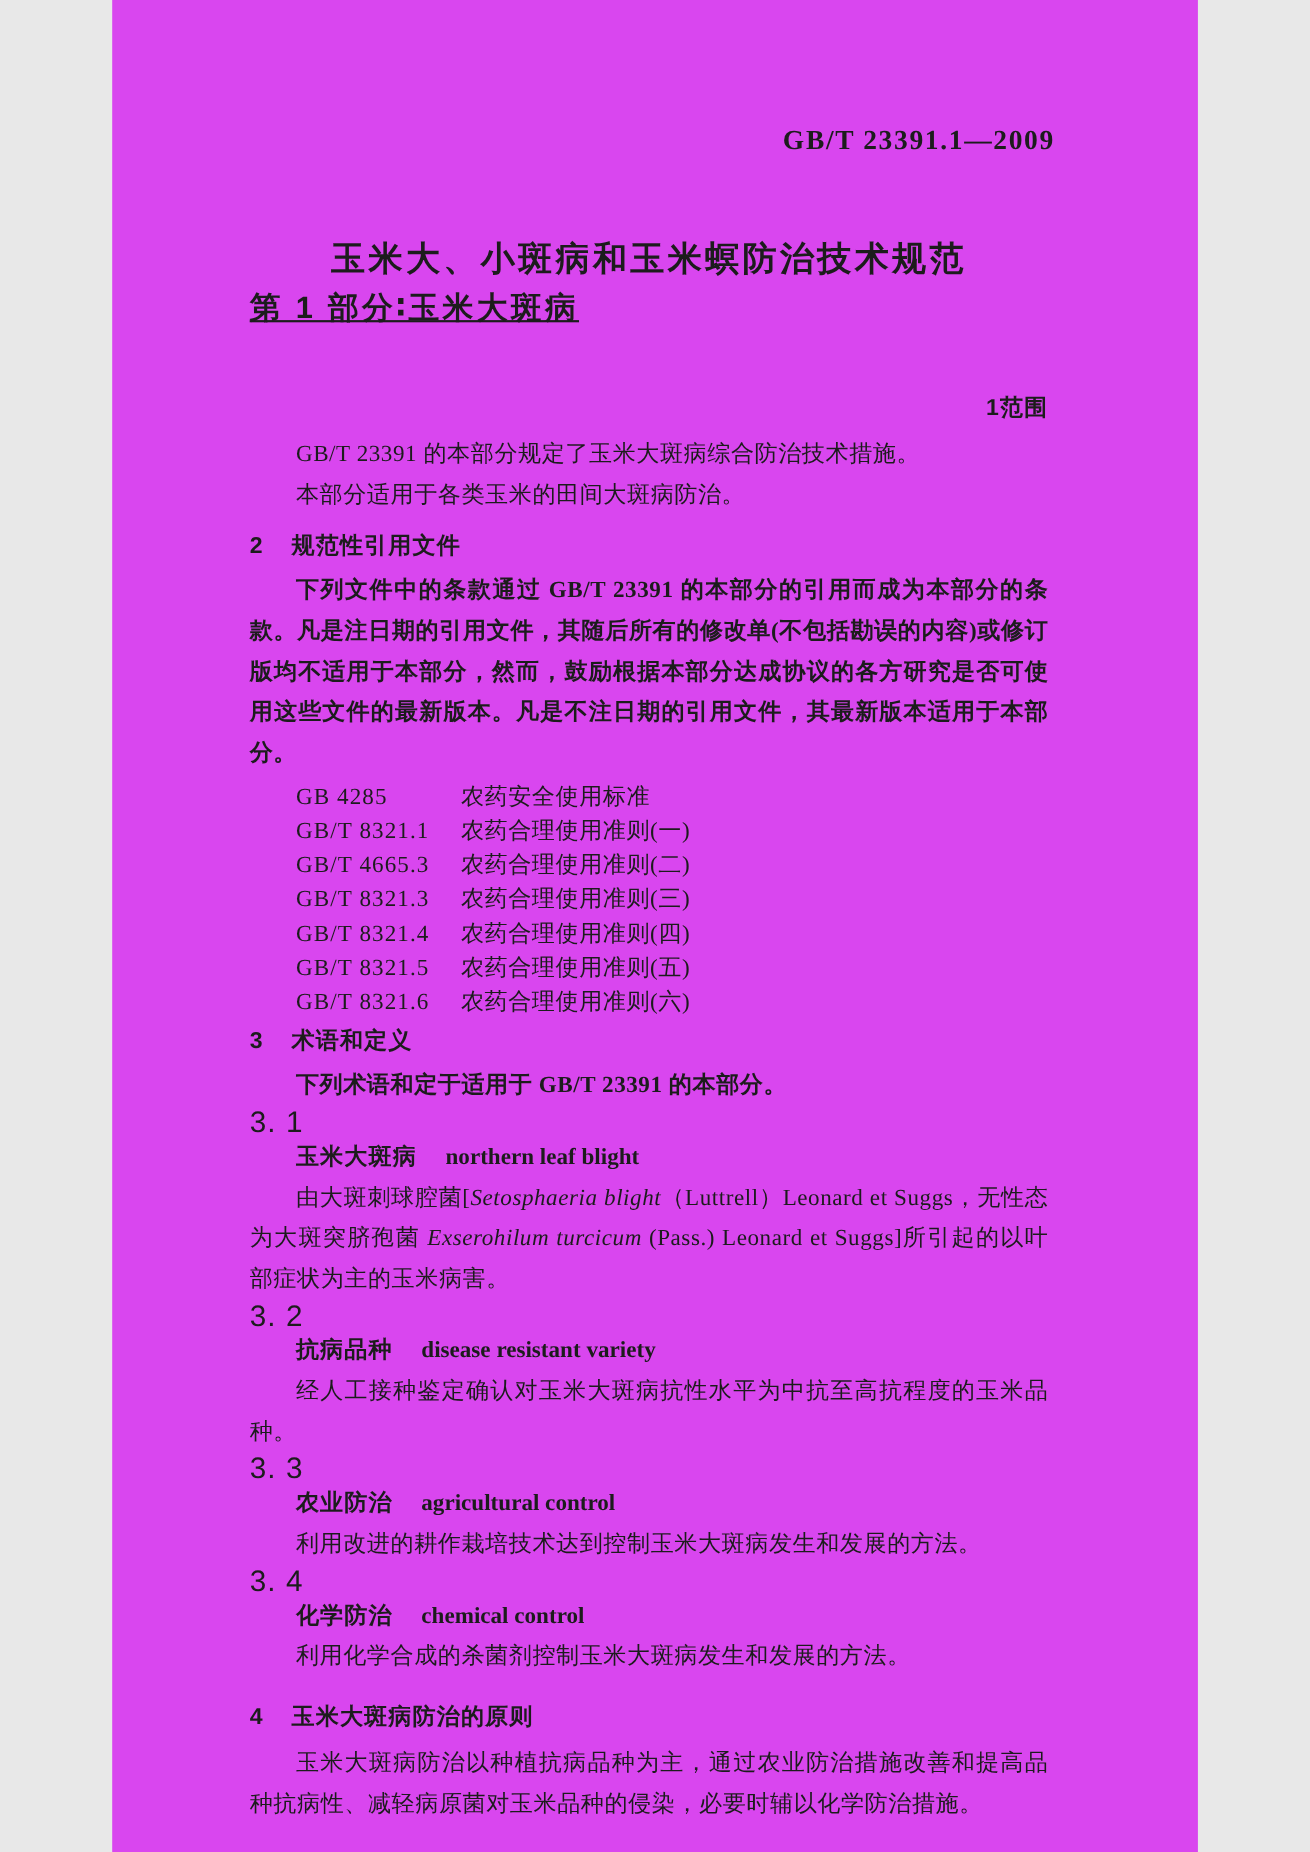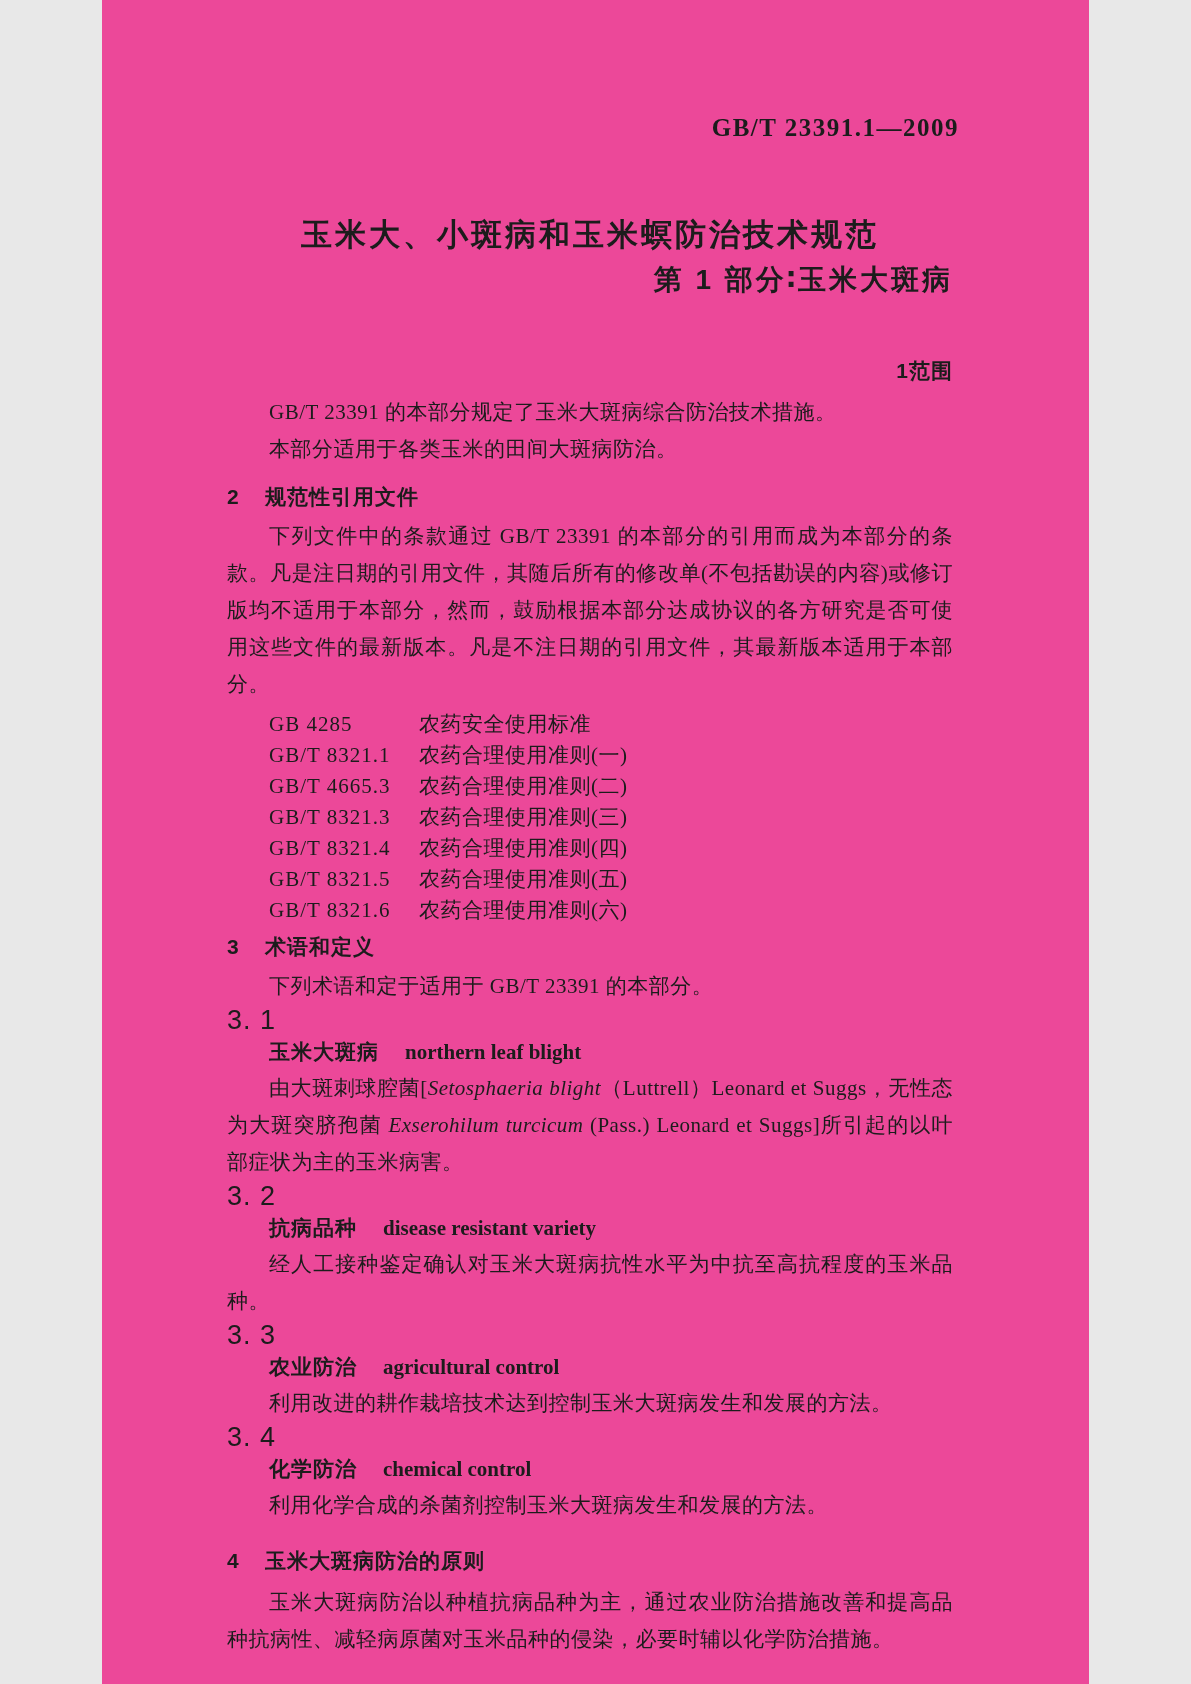--- a/index.html
+++ b/index.html
@@ -1,56 +1,56 @@
 <!DOCTYPE html>
 <html><head>
 <meta charset="utf-8">
 <style>
   html,body{margin:0;padding:0;background:#e8e8e8;}
   .page{
     position:relative;
     width:987px;height:1684px;
     margin:0 auto;
-    background:#ec4899;
+    background:#d946ef;
     color:#1c1c1c;
     font-family:"Liberation Serif","DejaVu Serif",serif;
     overflow:hidden;
   }
   .doc-header{
     position:absolute;top:114px;right:130px;
     font-family:"Liberation Serif","DejaVu Serif",serif;
     font-weight:bold;font-size:25px;letter-spacing:1.5px;
   }
   .content{position:absolute;left:125px;right:136px;top:212px;}
   .doc-title-1{
     font-family:"Liberation Sans","DejaVu Sans",sans-serif;
     font-weight:bold;font-size:31px;line-height:46px;
     text-align:center;letter-spacing:3px;
   }
   .doc-title-2{
     font-family:"Liberation Sans","DejaVu Sans",sans-serif;
     font-weight:bold;font-size:28px;line-height:44px;
-    text-align:right;letter-spacing:3px;
+    text-align:left;letter-spacing:3px;text-decoration:underline;
   }
   .sec-heading{
     font-family:"Liberation Sans","DejaVu Sans",sans-serif;
     font-weight:bold;font-size:21px;line-height:26px;
     letter-spacing:1px;
   }
   .sec-heading .sec-num{display:inline-block;min-width:38px;font-weight:bold;}
   .mt-s1{margin-top:56px;text-align:right;}
   .mt-s2{margin-top:16px;}
   .mt-s3{margin-top:8px;}
   .mt-s4{margin-top:10px;}
   .para{
     margin:0;font-size:21px;line-height:37px;
     text-indent:2em;text-align:justify;letter-spacing:0.5px;
   }
   .para.first{margin-top:10px;}
-  .para.intro{margin-top:8px;}
+  .para.intro{margin-top:8px;font-weight:bold;}
   .refs{margin:6px 0 0 42px;padding:0;list-style:none;
     font-size:21px;line-height:31px;letter-spacing:0.5px;}
   .ref-code{display:inline-block;min-width:150px;letter-spacing:1px;}
   .term-block{margin:0;}
   .term-num{
     font-family:"Liberation Sans","DejaVu Sans",sans-serif;
     font-size:27px;line-height:30px;margin-top:0;letter-spacing:1px;
   }
   .term-line{margin-left:42px;line-height:33px;}
   .term-cn{

